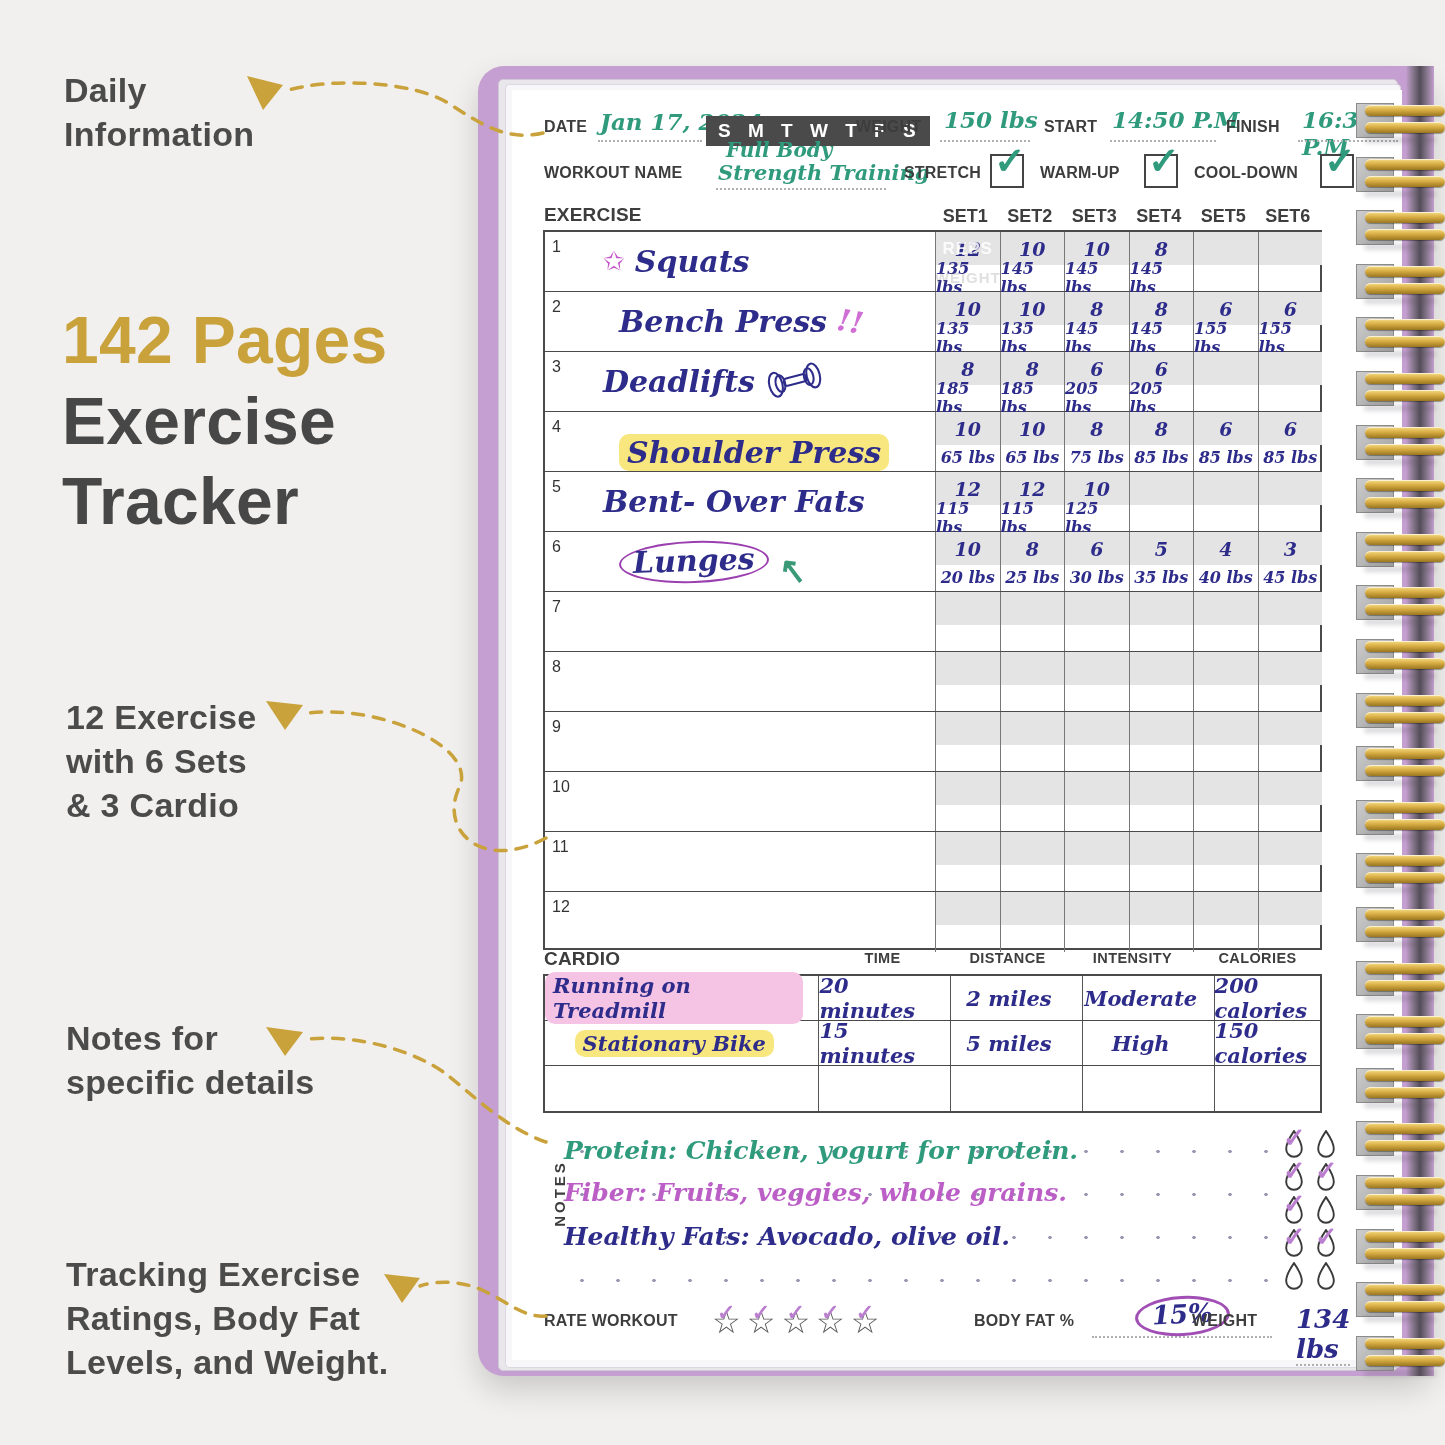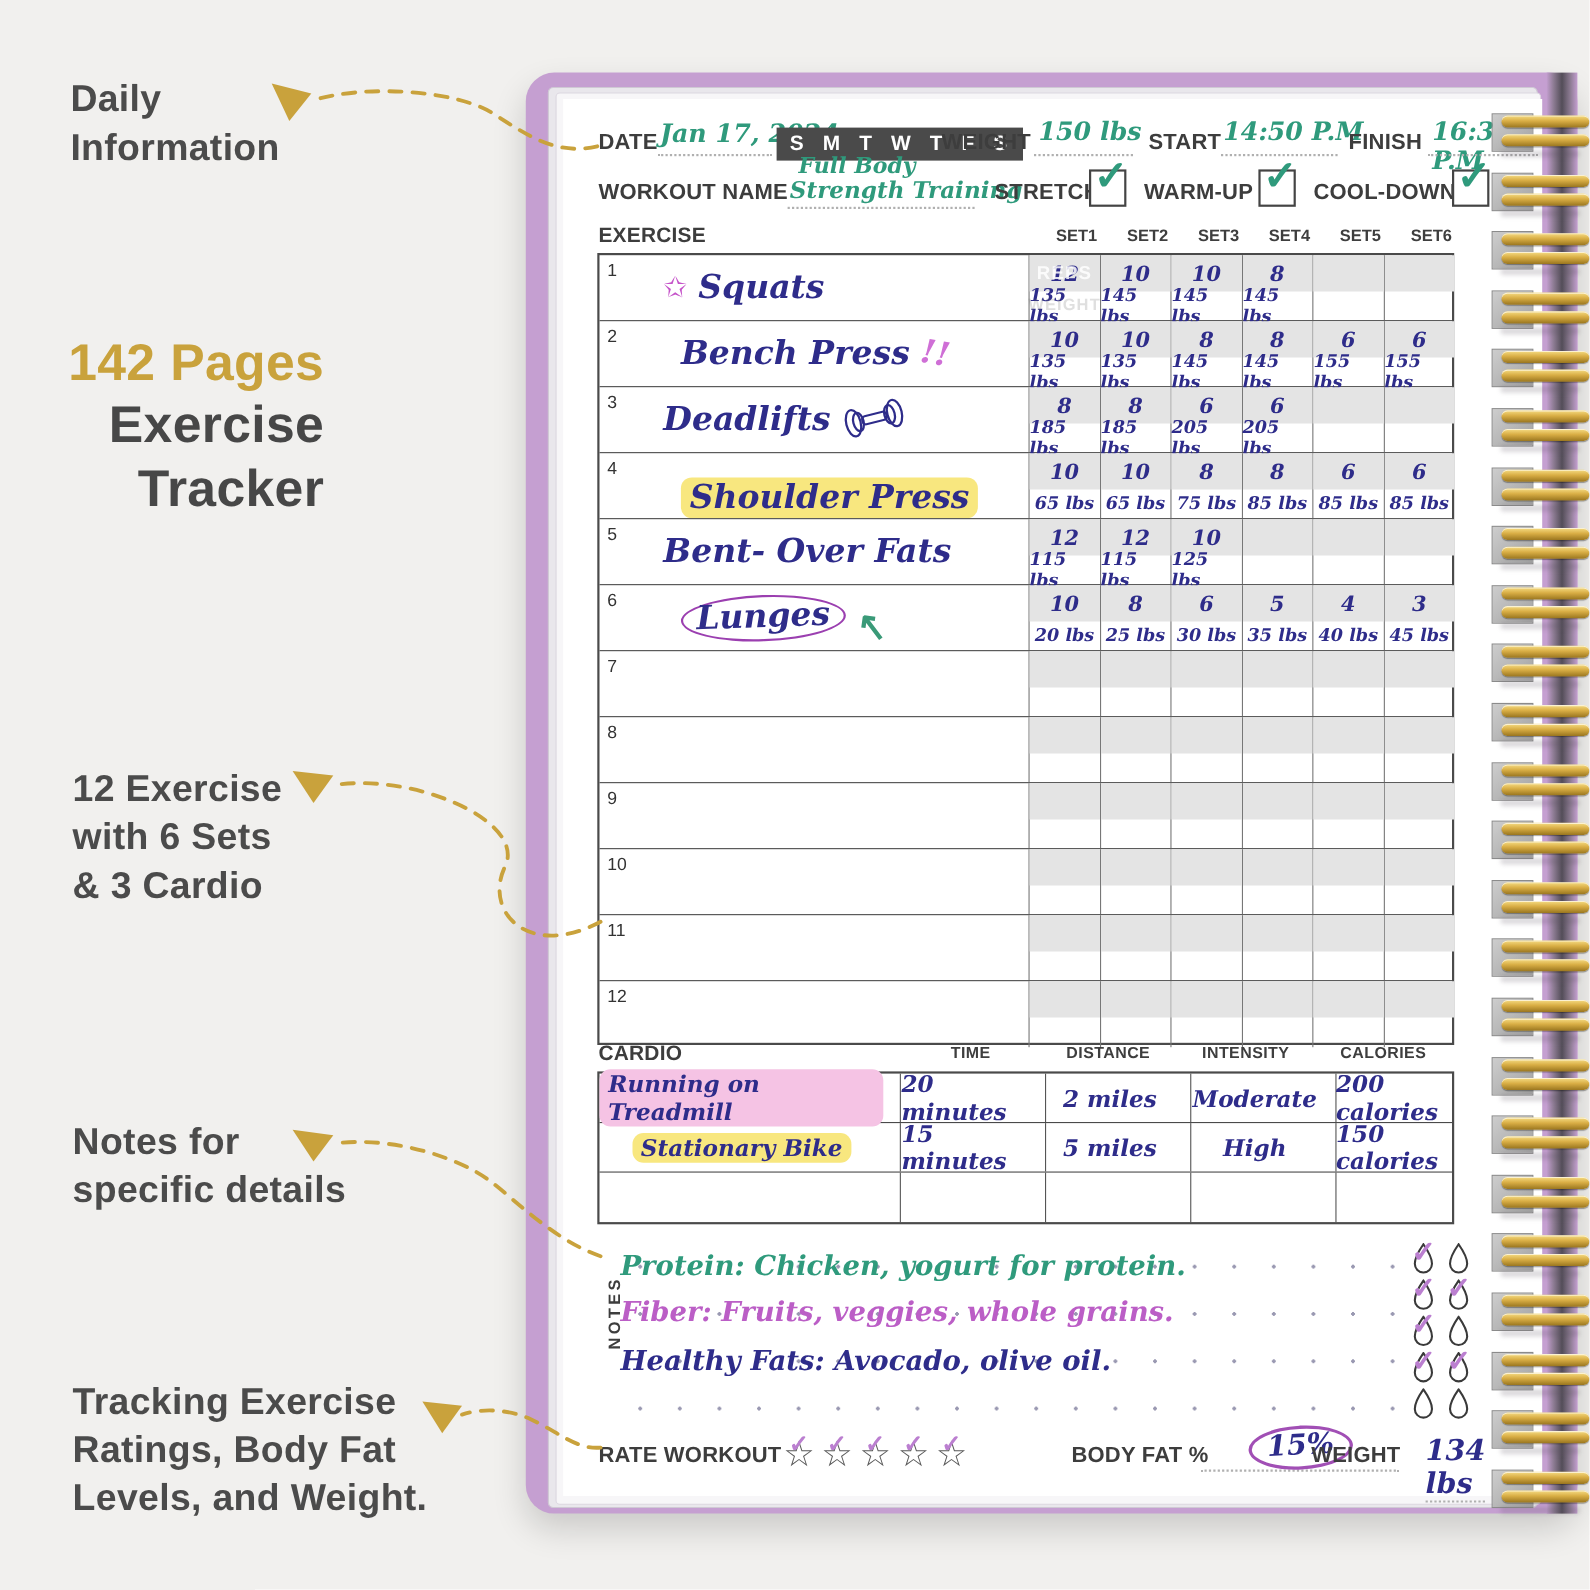--- a/index.html
+++ b/index.html
@@ -6,21 +6,21 @@
   body{
     width:1445px;height:1445px;position:relative;overflow:hidden;
     background:#f1f0ee;
     font-family:"Liberation Sans", sans-serif;
     color:#474747;
   }
   
   .annot{position:absolute;white-space:pre-line;font-weight:bold;color:#4b4b4b;
          font-size:34px;line-height:1.3;letter-spacing:.3px;}
   #daily-info{left:64px;top:68px;}
-  #big-title{left:62px;top:300px;font-size:47px;line-height:1.22;color:#474747;text-align:right;}
+  #big-title{left:62px;top:300px;font-size:66px;line-height:1.22;color:#474747;}
   #big-title .gold{color:#c9a23c;}
   #twelve-note{left:66px;top:695px;}
   #notes-note{left:66px;top:1016px;}
   #tracking-note{left:66px;top:1252px;}
   
   #arrows{position:absolute;left:0;top:0;z-index:7;pointer-events:none;}
   
   #cover{position:absolute;left:478px;top:66px;width:956px;height:1310px;
          background:#c59fd1;border-radius:26px;box-shadow:0 14px 30px rgba(0,0,0,.16);z-index:1;}
   .stackA{position:absolute;left:498px;top:79px;width:898px;height:1290px;background:#e9e7ec;
@@ -34,21 +34,21 @@
   .ring{position:absolute;left:0;width:97px;height:53px;}
   .ring-hole{position:absolute;left:8px;top:11px;width:36px;height:33px;
     background:linear-gradient(135deg,#cdcdcd,#a2a2a2);border:1px solid #8b8b8b;}
   .ring-shadow{position:absolute;left:16px;top:45px;width:72px;height:6px;background:rgba(90,80,95,.22);
     filter:blur(2px);border-radius:3px;}
   .ring-bar{position:absolute;left:17px;width:80px;height:11px;border-radius:6px;
     background:linear-gradient(180deg,#f6dd85 0%,#d9ae45 45%,#9a761f 100%);
     box-shadow:inset 0 1px 0 rgba(255,255,255,.65),0 1px 1px rgba(0,0,0,.35);}
   .ring-bar.b1{top:13px;} .ring-bar.b2{top:30px;}
   
-  .lbl{font-weight:bold;color:#3d3d3d;font-size:20px;letter-spacing:.2px;}
+  .lbl{font-weight:bold;color:#3d3d3d;font-size:16px;letter-spacing:.2px;}
   .hand{font-family:"DejaVu Serif", serif;font-style:italic;font-weight:bold;color:#2e2c8a;}
   .teal{color:#2f9a7c;}
   .dotline{border-bottom:2px dotted #b0b0b0;}
   .abs{position:absolute;}
   
   #smtwtfs{position:absolute;left:194px;top:26px;background:#4a4a4a;color:#fff;
     font-weight:bold;font-size:19px;letter-spacing:6px;padding:4px 8px 4px 12px;}
   .checkbox{position:absolute;width:30px;height:30px;border:2.5px solid #444;background:#fff;}
   .checkbox .tick{position:absolute;left:2px;top:-14px;font-size:38px;line-height:1;color:#2f9a7c;font-weight:bold;}
   
@@ -62,21 +62,21 @@
   .ex-sets{position:absolute;left:390px;top:0;width:387px;height:100%;display:flex;}
   .set-col{width:64.5px;border-left:1px solid #777;display:flex;flex-direction:column;box-sizing:border-box;}
   .set-rep{height:33px;background:#e4e4e4;display:flex;align-items:center;justify-content:center;
     font-size:19px;position:relative;}
   .set-wt{height:25px;display:flex;align-items:center;justify-content:center;font-size:16px;position:relative;}
   .wm{position:absolute;left:0;top:0;width:100%;height:100%;display:flex;align-items:center;justify-content:center;
     font-family:"Liberation Sans",sans-serif;font-style:normal;font-weight:bold;letter-spacing:1px;}
   .wm-rep{color:rgba(255,255,255,.85);font-size:17px;}
   .wm-wt{color:rgba(110,110,110,.22);font-size:15px;}
   #set-headers{position:absolute;left:421px;top:116px;width:387px;display:flex;}
-  #set-headers span{width:64.5px;text-align:right;font-size:15px;font-weight:bold;color:#3e3e3e;}
+  #set-headers span{width:64.5px;text-align:center;font-size:18px;font-weight:bold;color:#3e3e3e;}
   #exercise-label{left:32px;top:114px;font-size:19px;}
   .doodle-star{color:#c553c9;font-size:26px;}
   .doodle-exclaim{color:#cf6fd6;font-size:30px;font-family:"DejaVu Serif",serif;font-style:italic;
     font-weight:bold;transform:rotate(10deg);display:inline-block;}
   .doodle-cursor{color:#3a9a78;font-size:34px;font-weight:bold;transform:translateY(8px) rotate(8deg);display:inline-block;}
   .hl-yellow{background:#f8e77f;border-radius:10px;padding:1px 8px;}
   .hl-pink{background:#f5c3e4;border-radius:10px;padding:1px 8px;}
   .circle-purple{border:2.5px solid #9b3fb0;border-radius:50%;padding:0 12px 3px 12px;transform:rotate(-2deg);}
   .dumbbell-icon{transform:translateY(-2px);}
   

